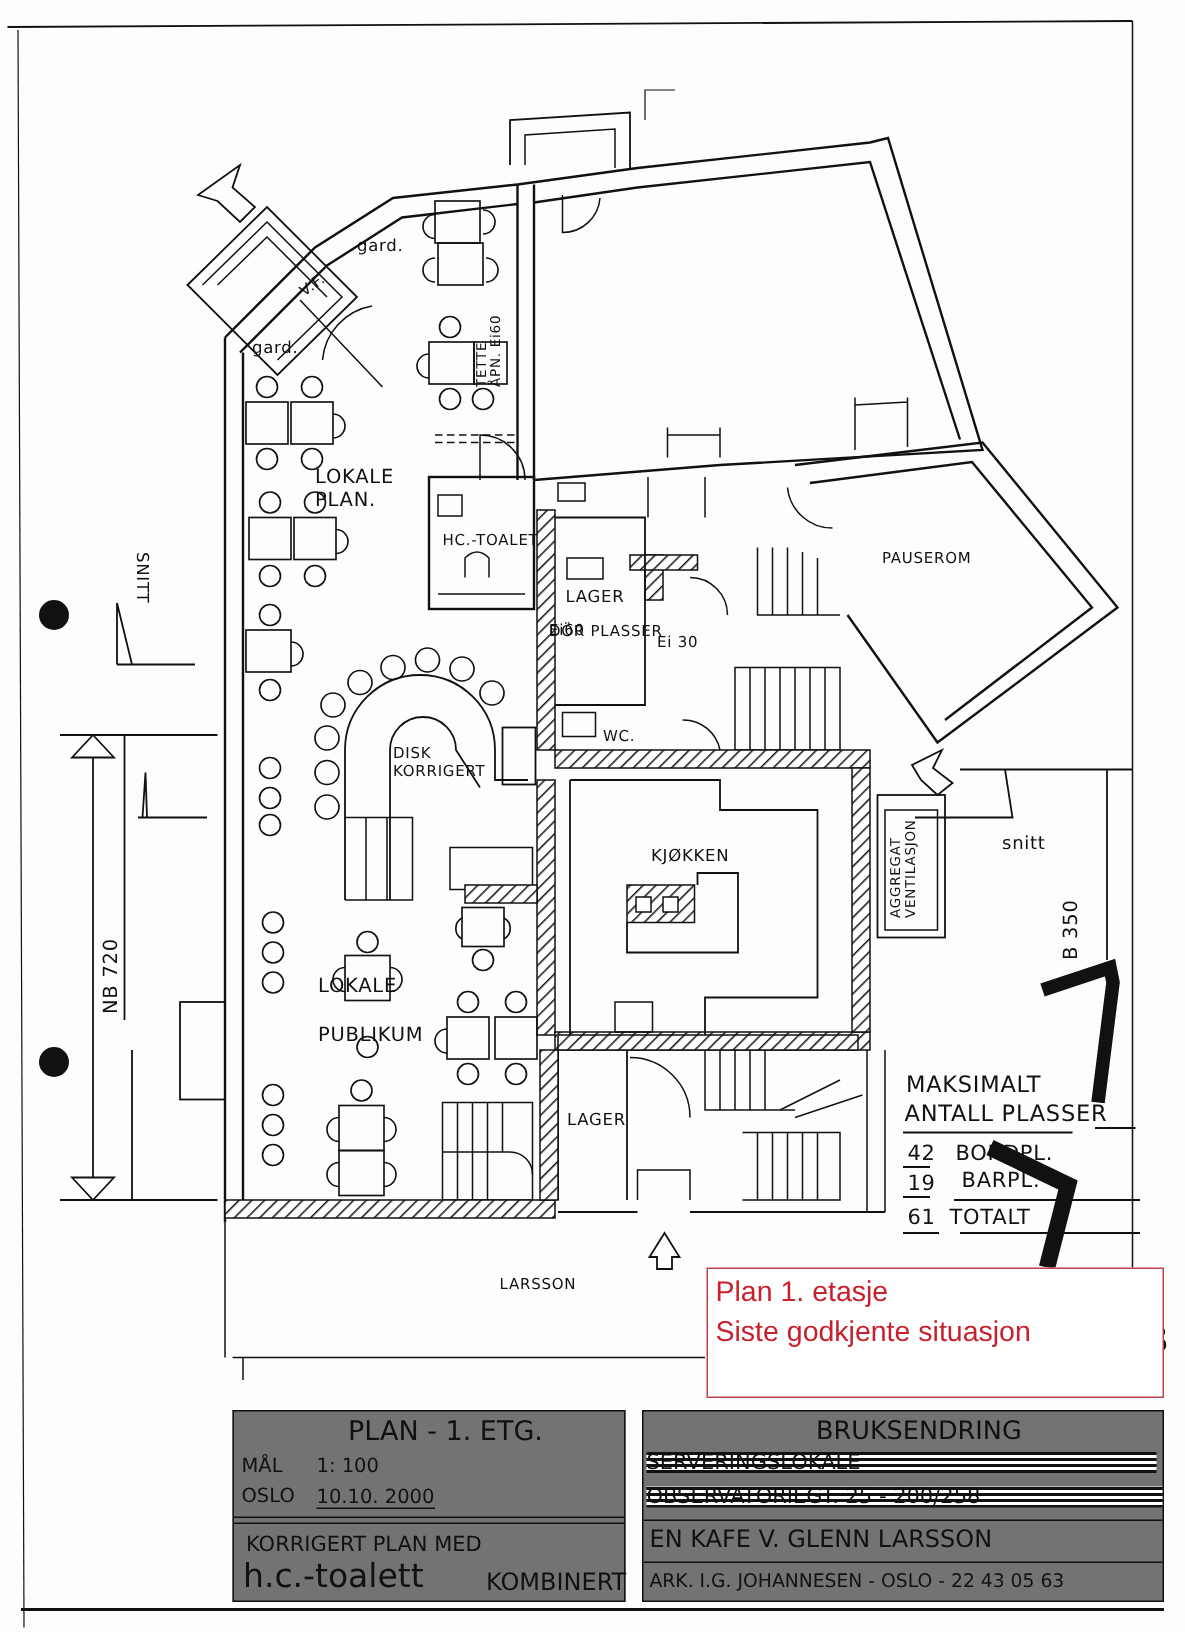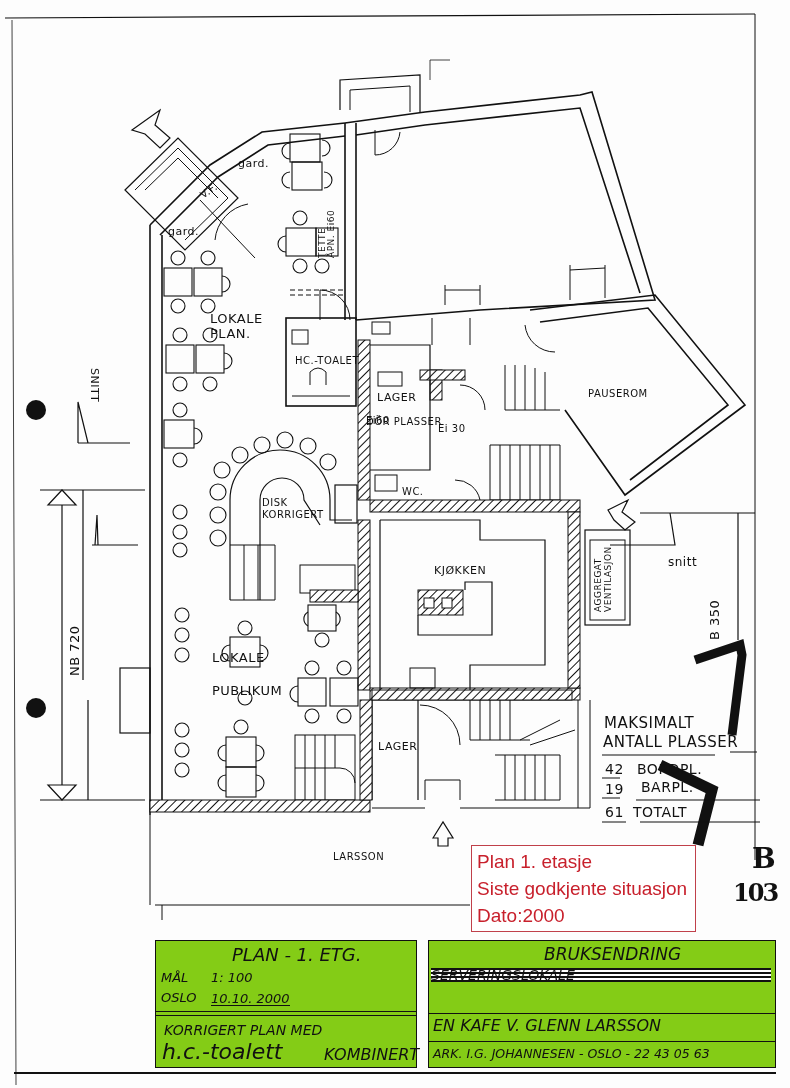--- a/index.html
+++ b/index.html
@@ -3,23 +3,23 @@
 <meta charset="utf-8">
 <style>
   html,body{margin:0;padding:0;background:#fdfdfd;}
   body{width:790px;height:1088px;position:relative;overflow:hidden;font-family:"DejaVu Sans",sans-serif;color:#111;}
   svg.plan{position:absolute;left:0;top:0;}
   .lbl{position:absolute;font-family:"DejaVu Sans",sans-serif;color:#111;white-space:nowrap;line-height:1;letter-spacing:0.5px;}
   .sm{font-size:11px;}
   .md{font-size:13px;}
   .vert{transform-origin:left top;transform:rotate(-90deg);}
   .vert90{transform-origin:left top;transform:rotate(90deg);}
-  .redbox{position:absolute;left:471px;top:845px;width:225px;height:87px;border:1px solid #c0404a;background:#fff;box-sizing:border-box;padding:2px 5px;}
+  .redbox{position:absolute;left:471px;top:845px;width:305px;height:87px;border:1px solid #c0404a;background:#fff;box-sizing:border-box;padding:2px 5px;}
   .redbox div{color:#c8202c;font-family:"Liberation Sans",sans-serif;font-size:19px;line-height:27px;}
-  .tb{position:absolute;border:1.5px solid #111;box-sizing:border-box;background:#84cc16;font-style:italic;}
+  .tb{position:absolute;border:1.5px solid #111;box-sizing:border-box;background:#737373;}
   .tb .row{position:absolute;left:0;right:0;}
   .tbtxt{position:absolute;font-family:"DejaVu Sans",sans-serif;color:#111;white-space:nowrap;line-height:1;}
   .strike{background:repeating-linear-gradient(0deg,#111 0 2px,#fff 2px 4px);color:#111;}
   .stamp{position:absolute;font-family:"DejaVu Serif",serif;font-weight:bold;color:#111;}
 </style>
 </head>
 <body>
 
 <svg class="plan" width="790" height="1088" viewBox="0 0 790 1088">
   <defs>
@@ -247,21 +247,21 @@
 </div>
 <div class="lbl md" style="left:212px;top:651px;">
   <div>LOKALE</div>
   <div style="margin-top:20px;">PUBLIKUM</div>
 </div>
 <div class="lbl" style="left:295px;top:356px;font-size:10px;">HC.-TOALET</div>
 <div class="lbl sm" style="left:377px;top:392px;">LAGER</div>
 <div class="lbl sm" style="left:378px;top:741px;">LAGER</div>
 <div class="lbl" style="left:402px;top:487px;font-size:10px;">WC.</div>
 <div class="lbl sm" style="left:434px;top:565px;">KJØKKEN</div>
-<div class="lbl" style="left:588px;top:368px;font-size:10px;margin-top:21px;">PAUSEROM</div>
+<div class="lbl" style="left:588px;top:368px;font-size:10px;">PAUSEROM</div>
 <div class="lbl" style="left:333px;top:852px;font-size:10px;">LARSSON</div>
 <div class="lbl" style="left:262px;top:498px;font-size:10px;">
   <div>DISK</div>
   <div style="margin-top:2px;">KORRIGERT</div>
 </div>
 <div class="lbl vert" style="left:594px;top:612px;font-size:9px;">
   <div>AGGREGAT</div>
   <div style="margin-top:1px;">VENTILASJON</div>
 </div>
 
@@ -290,38 +290,38 @@
   <div class="lbl" style="left:605px;top:805px;font-size:14px;">61</div>
   <div class="lbl" style="left:633px;top:805px;font-size:14px;">TOTALT</div>
 </div>
 
 <div class="stamp" style="left:752px;top:842px;font-size:28px;">B</div>
 <div class="stamp" style="left:733px;top:878px;font-size:24px;letter-spacing:-2px;">103</div>
 
 <div class="redbox">
   <div>Plan 1. etasje</div>
   <div>Siste godkjente situasjon</div>
-  <div>Dato:2000</div>
 </div>
 
 <div class="tb" style="left:155px;top:940px;width:262px;height:128px;">
   <div class="tbtxt" style="left:76px;top:5px;font-size:18px;">PLAN - 1. ETG.</div>
   <div class="tbtxt" style="left:5px;top:30px;font-size:13px;">MÅL</div>
   <div class="tbtxt" style="left:55px;top:30px;font-size:13px;">1: 100</div>
   <div class="tbtxt" style="left:5px;top:50px;font-size:13px;">OSLO</div>
   <div class="tbtxt" style="left:55px;top:51px;font-size:13px;border-bottom:1.5px solid #111;">10.10. 2000</div>
   <div class="row" style="top:70px;border-top:1.5px solid #111;"></div>
   <div class="row" style="top:74px;border-top:1px solid #111;"></div>
   <div class="tbtxt" style="left:8px;top:82px;font-size:14px;">KORRIGERT PLAN MED</div>
   <div class="tbtxt" style="left:6px;top:100px;font-size:22px;">h.c.-toalett</div>
   <div class="tbtxt" style="left:168px;top:106px;font-size:16px;">KOMBINERT</div>
 </div>
 
 <div class="tb" style="left:428px;top:940px;width:348px;height:128px;">
   <div class="tbtxt" style="left:115px;top:5px;font-size:17px;">BRUKSENDRING</div>
   <div class="tbtxt strike" style="left:2px;top:27px;font-size:14px;width:340px;overflow:hidden;">SERVERINGSLOKALE</div>
+  <div class="tbtxt strike" style="left:2px;top:50px;font-size:14px;width:344px;overflow:hidden;">OBSERVATORIEGT. 25 - 200/258</div>
   <div class="row" style="top:72px;border-top:1.5px solid #111;"></div>
   <div class="tbtxt" style="left:4px;top:77px;font-size:16px;">EN KAFE V. GLENN LARSSON</div>
   <div class="row" style="top:100px;border-top:1.5px solid #111;"></div>
   <div class="tbtxt" style="left:4px;top:107px;font-size:12.5px;">ARK. I.G. JOHANNESEN - OSLO - 22 43 05 63</div>
 </div>
 
 <div style="position:absolute;left:14px;top:1072px;width:762px;border-top:2px solid #111;"></div>
 
 </body></html>

